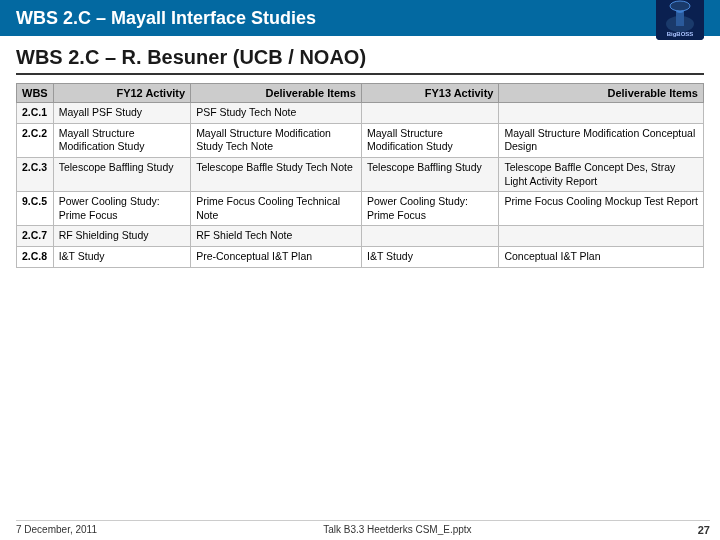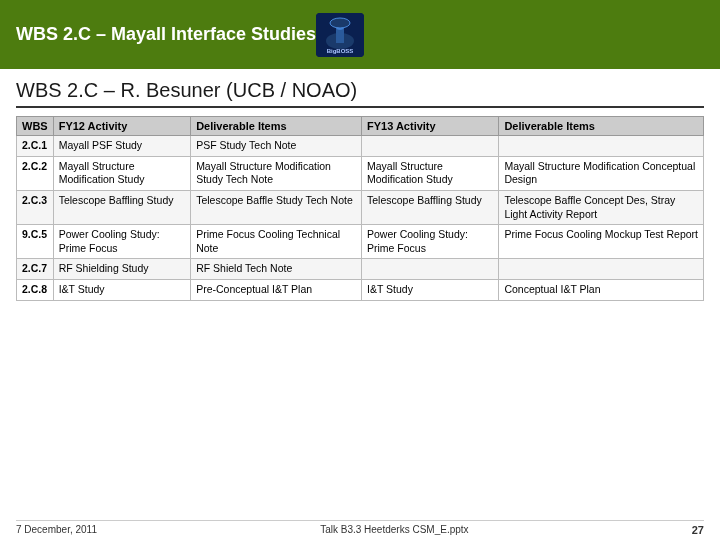--- a/index.html
+++ b/index.html
@@ -6,26 +6,27 @@
     body {
       font-family: Arial, Helvetica, sans-serif;
       background: #fff;
       width: 720px;
       height: 540px;
       overflow: hidden;
       position: relative;
     }
 
     .header {
-      background: #4d7c0f;
+      background: #0369a1;
       color: #fff;
       padding: 8px 16px;
       display: flex;
       align-items: center;
-      height: 69px;
+      justify-content: space-between;
+      height: 36px;
     }
 
     .header-title {
       font-size: 18px;
       font-weight: bold;
       color: #fff;
     }
 
     .header-logo {
       width: 48px;
@@ -46,41 +47,41 @@
       width: 48px;
       height: 44px;
     }
 
     .content {
       padding: 10px 16px 6px 16px;
     }
 
     .section-title {
       font-size: 20px;
-      font-weight: normal;
+      font-weight: bold;
       color: #1a1a1a;
       margin-bottom: 8px;
       border-bottom: 2px solid #333;
       padding-bottom: 4px;
     }
 
     table {
       width: 100%;
       border-collapse: collapse;
       font-size: 10.5px;
     }
 
     thead tr {
       background: #ccc;
     }
 
     thead th {
       border: 1px solid #999;
       padding: 3px 5px;
-      text-align: left;
+      text-align: right;
       font-weight: bold;
       font-size: 11px;
     }
 
     tbody tr:nth-child(odd) {
       background: #f5f5f5;
     }
 
     tbody tr:nth-child(even) {
       background: #fff;
@@ -95,21 +96,21 @@
 
     td.wbs-col {
       font-weight: bold;
       white-space: nowrap;
     }
 
     .footer {
       position: absolute;
       bottom: 4px;
       left: 16px;
-      right: 16px;
+      right: 10px;
       display: flex;
       justify-content: space-between;
       font-size: 10px;
       color: #333;
       border-top: 1px solid #ccc;
       padding-top: 3px;
     }
 
     .page-num {
       font-size: 11px;

